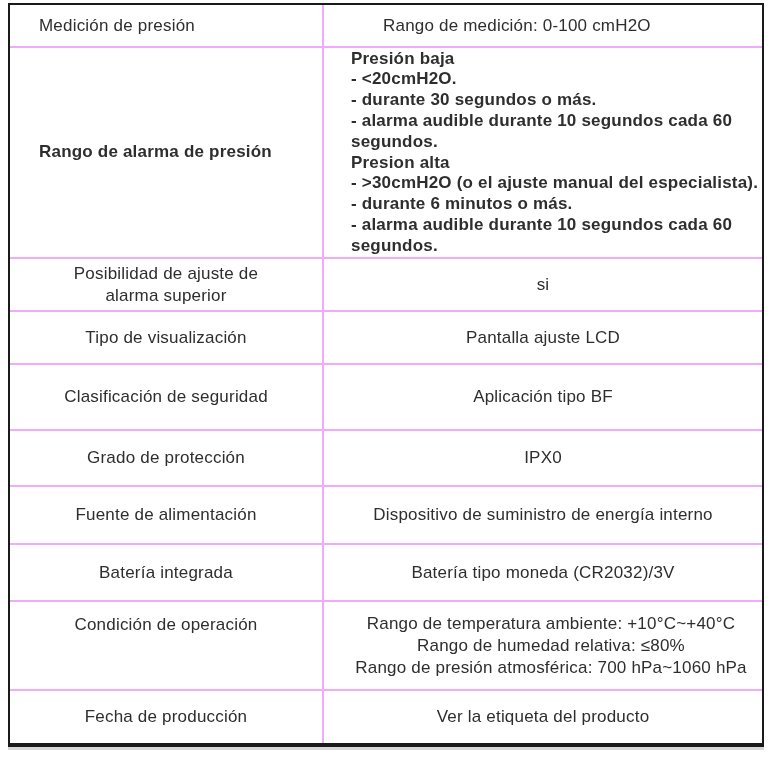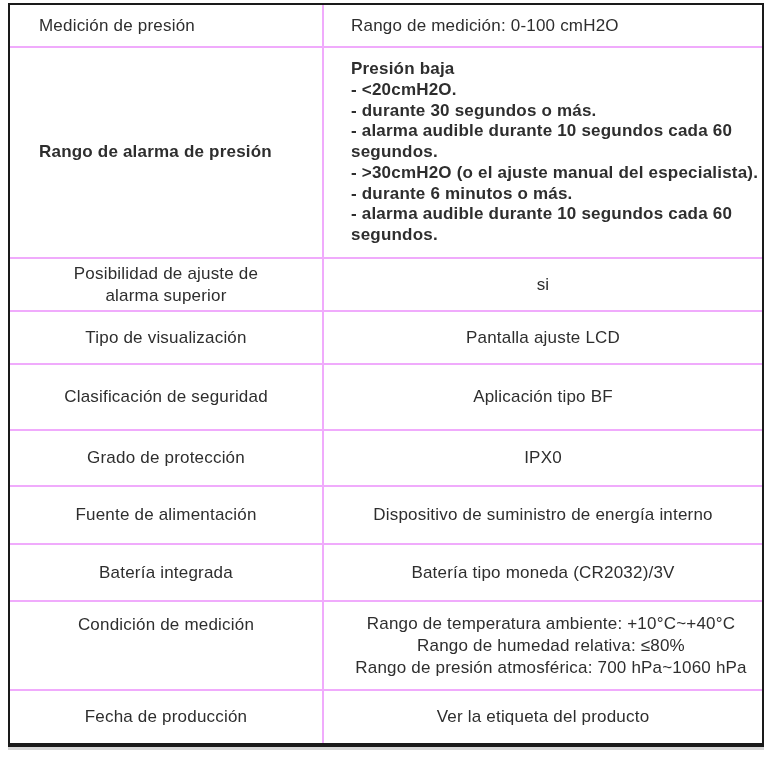--- a/index.html
+++ b/index.html
@@ -42,21 +42,21 @@
     line-height: 22px;
     color: #2e2e2e;
     letter-spacing: 0.2px;
     overflow: hidden;
   }
   .lines { width: 100%; text-align: center; box-sizing: border-box; }
 
   
   .r1 .left  .lines, .r2 .left  .lines { text-align: left; padding-left: 29px; }
   .r1 .right .lines, .r2 .right .lines { text-align: left; padding-left: 27px; }
-  .r1 .right { line-height: 21px; }
+  .r1 .right { line-height: 21px; padding-left: 32px; }
   .r2 .cell  { line-height: 20.8px; font-weight: bold; }
 
   
   .r9 .left { justify-content: flex-start; padding-top: 12px; }
   .r9 .right { line-height: 22px; padding-left: 16px; }
 </style>
 </head>
 <body>
 
 <div class="page">
@@ -81,20 +81,21 @@
             <div>Rango de alarma de presión</div>
           </div>
       </div>
       <div class="cell right">
         <div class="lines">
             <div>Presión baja</div>
             <div>- &lt;20cmH2O.</div>
             <div>- durante 30 segundos o más.</div>
             <div>- alarma audible durante 10 segundos cada 60</div>
             <div>segundos.</div>
+            <div>Presion alta</div>
             <div>- &gt;30cmH2O (o el ajuste manual del especialista).</div>
             <div>- durante 6 minutos o más.</div>
             <div>- alarma audible durante 10 segundos cada 60</div>
             <div>segundos.</div>
           </div>
       </div>
     </div>
 
     <div class="row r3">
       <div class="cell left">
@@ -171,21 +172,21 @@
       <div class="cell right">
         <div class="lines">
             <div>Batería tipo moneda (CR2032)/3V</div>
           </div>
       </div>
     </div>
 
     <div class="row r9">
       <div class="cell left">
         <div class="lines">
-            <div>Condición de medición</div>
+            <div>Condición de operación</div>
           </div>
       </div>
       <div class="cell right">
         <div class="lines">
             <div>Rango de temperatura ambiente: +10°C~+40°C</div>
             <div>Rango de humedad relativa: ≤80%</div>
             <div>Rango de presión atmosférica: 700 hPa~1060 hPa</div>
           </div>
       </div>
     </div>

